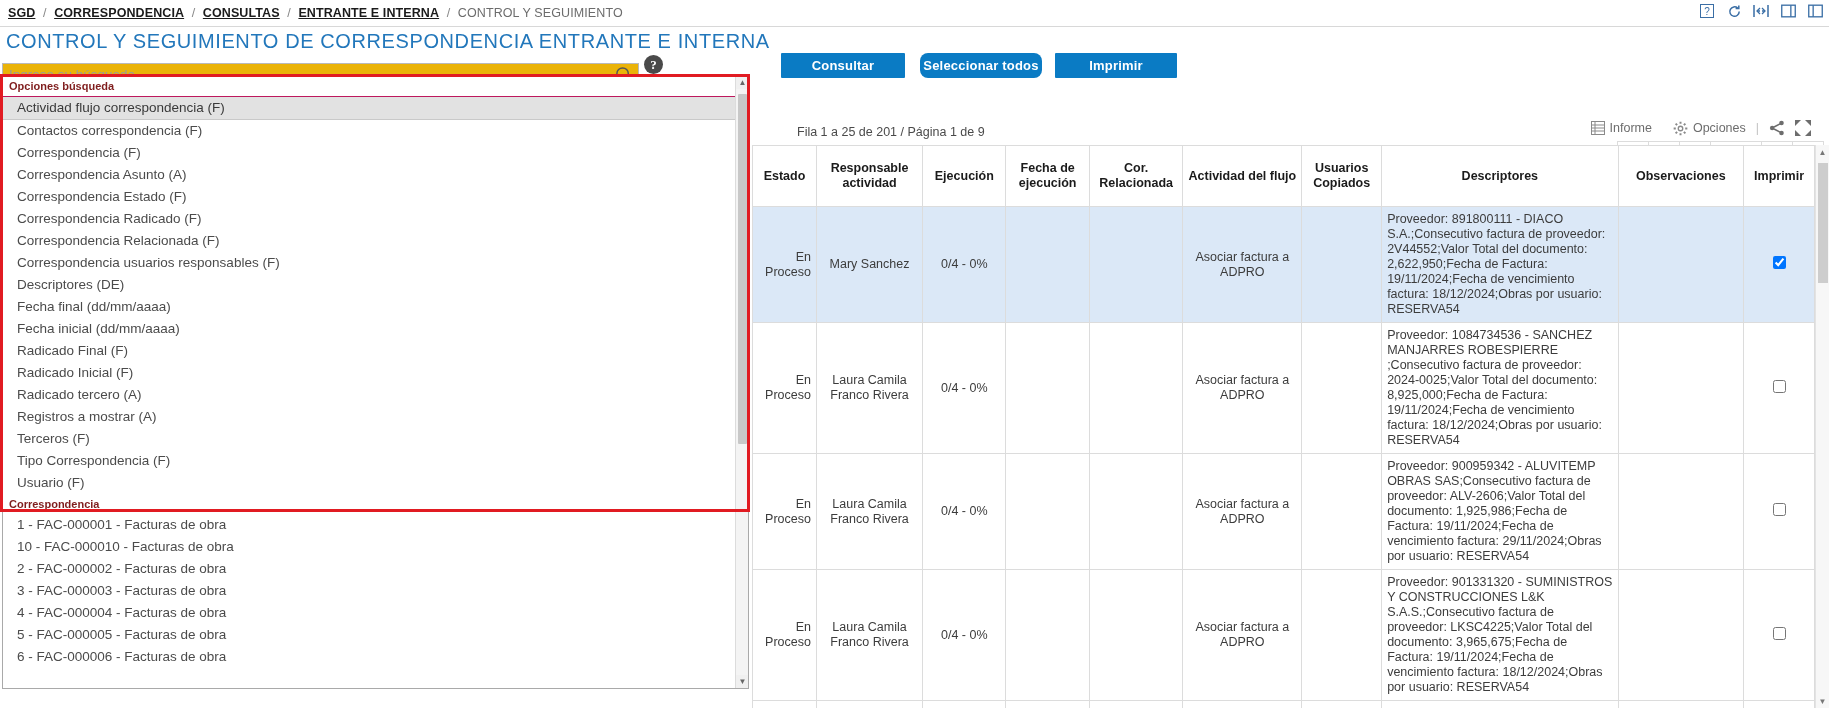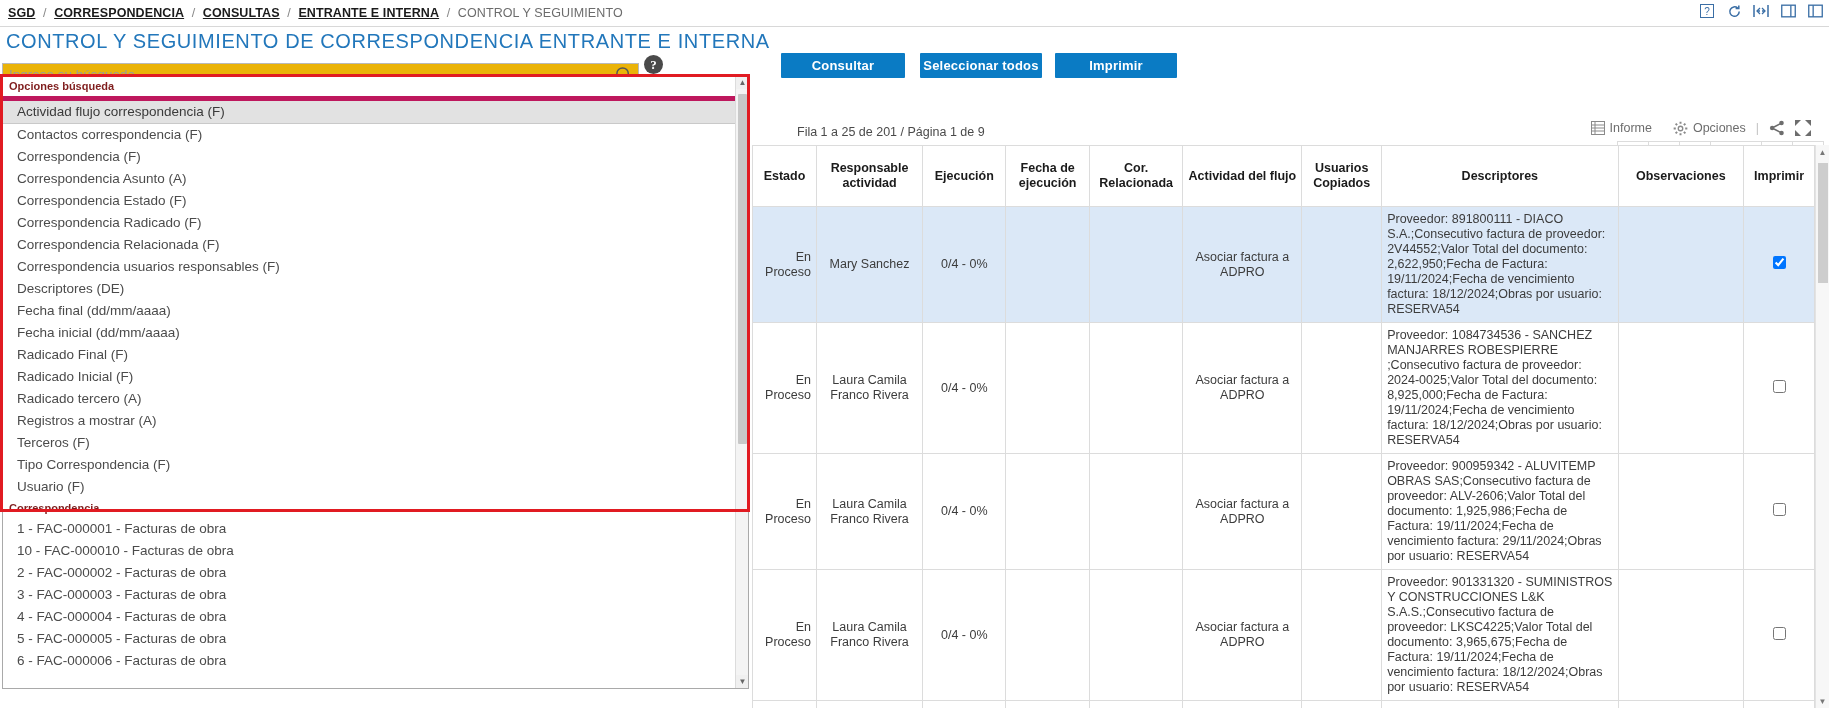--- a/index.html
+++ b/index.html
@@ -136,21 +136,21 @@
     border: none;
     font-size: 13px;
     font-weight: 700;
     font-family: "Liberation Sans", sans-serif;
     letter-spacing: .2px;
     cursor: pointer;
     border-radius: 1px;
     padding: 0;
   }
   #btn-consultar { left: 781px; width: 124px; }
-  #btn-seleccionar { left: 920px; width: 122px; }
+  #btn-seleccionar { left: 920px; width: 122px; border-radius: 8px; }
   #btn-imprimir { left: 1040px; width: 122px; margin-left: 15px; }
 
   
   .dropdown {
     position: absolute;
     left: 2px;
     top: 75px;
     width: 747px;
     height: 614px;
     background: #fff;
@@ -170,21 +170,21 @@
   .dd-item {
     font-size: 13.5px;
     color: #4b4b4b;
     padding: 3px 6px 3px 14px;
     line-height: 16px;
     white-space: nowrap;
     cursor: pointer;
   }
   .dd-item.selected {
     background: #e2e2e2;
-    border-top: 5px solid #be185d;
+    border-top: 1px solid #be185d;
     border-bottom: 1px solid #c9c9c9;
     color: #3a3a3a;
   }
   .dd-scroll {
     position: absolute;
     right: 0; top: 0;
     width: 13px;
     height: 100%;
     background: #f4f4f4;
     border-left: 1px solid #dcdcdc;

